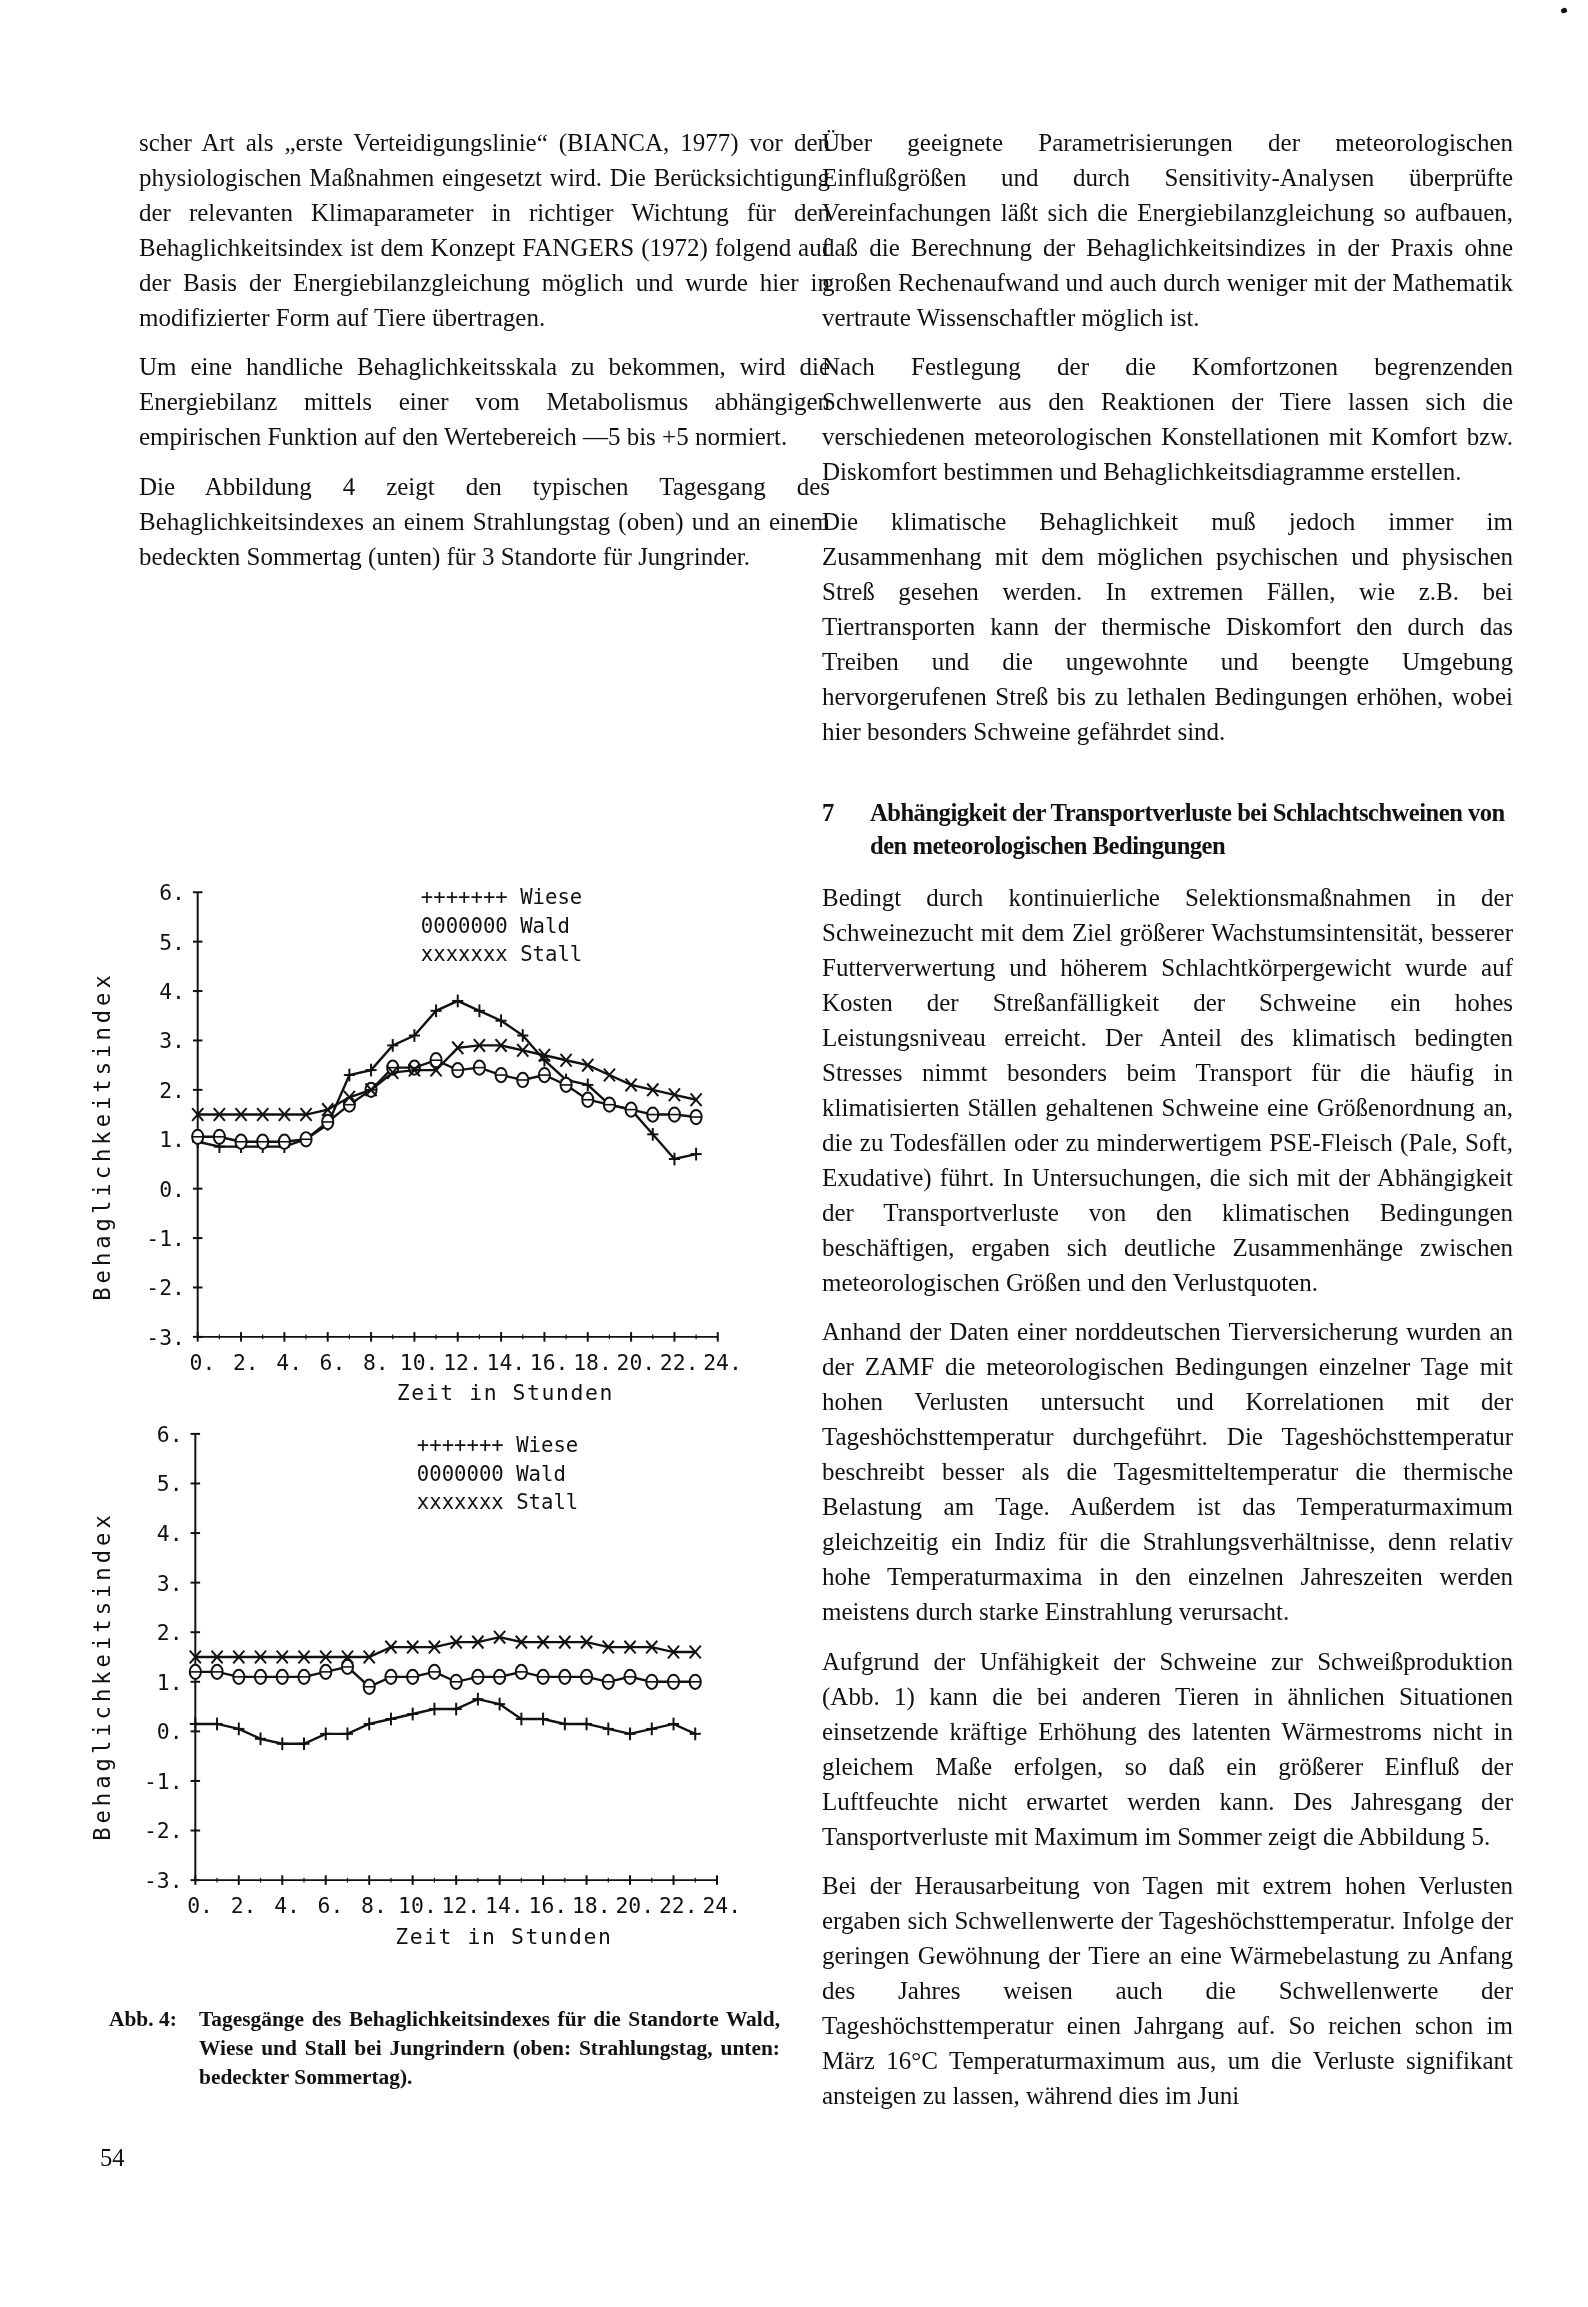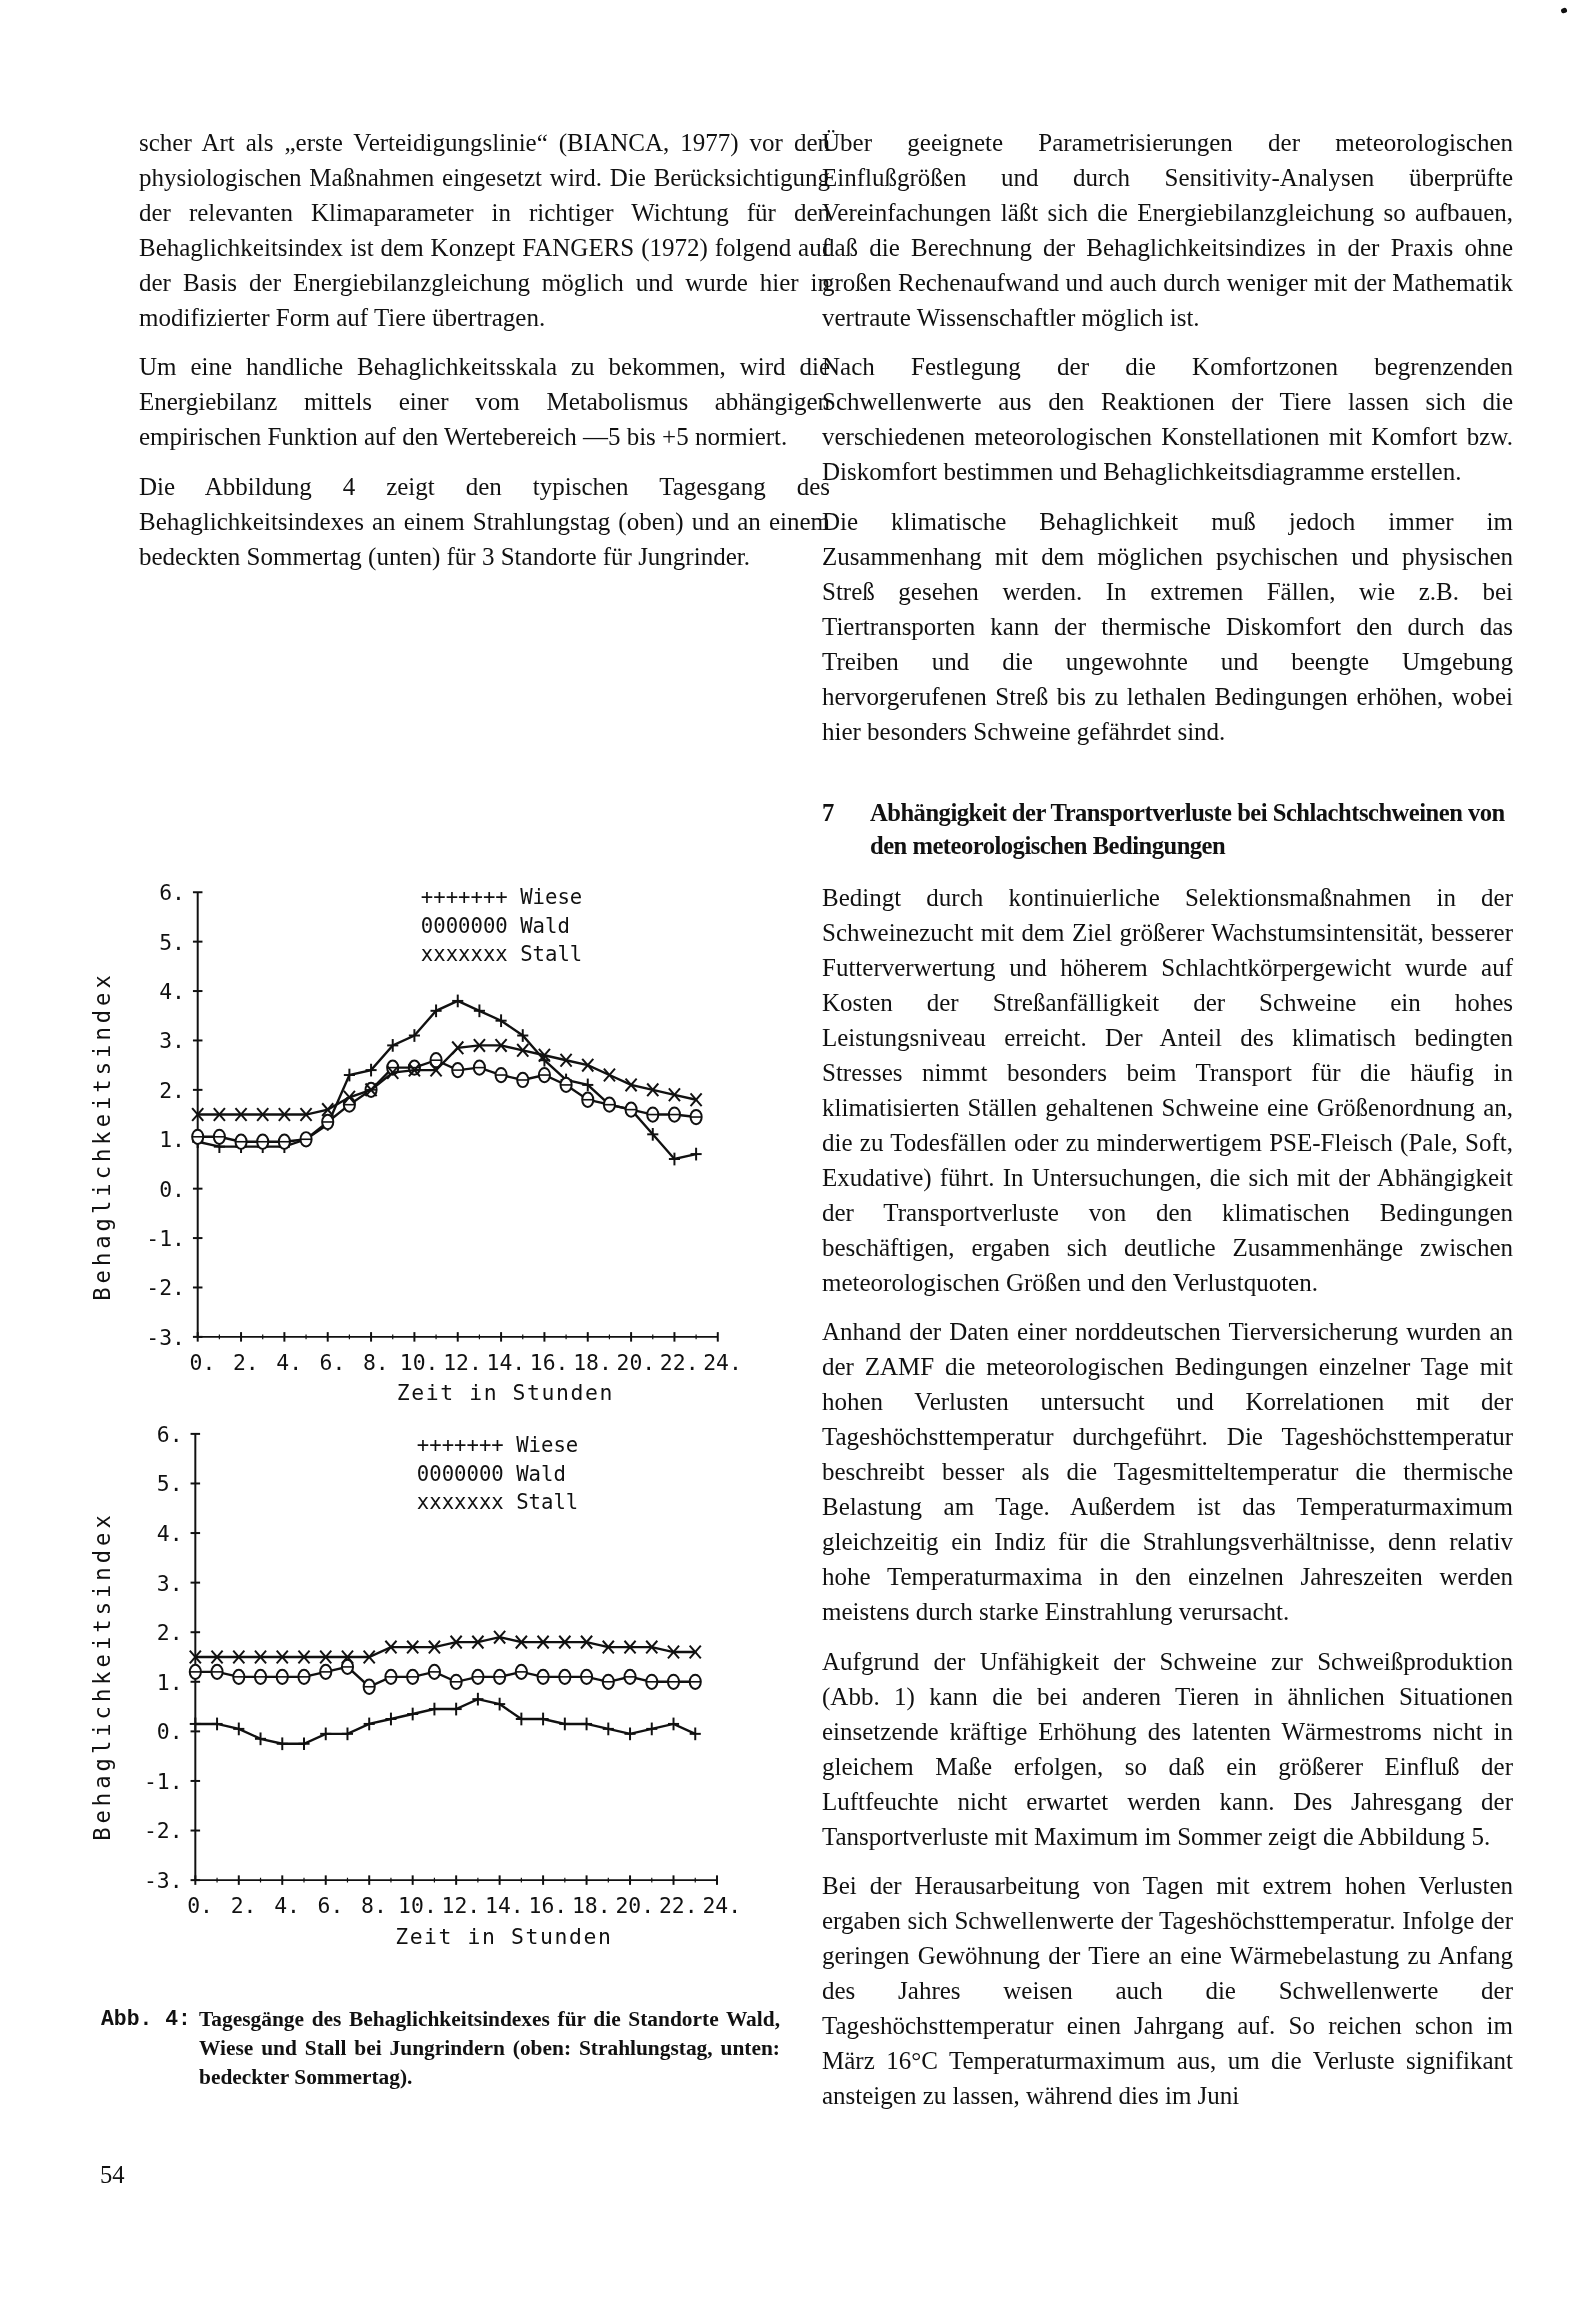--- a/index.html
+++ b/index.html
@@ -10,23 +10,23 @@
   #left-col { left:107px; top:125px;margin-left:32px; }
   #right-col { left:822px; top:125px; }
   #right-col2 { left:822px; top:880px; }
   .heading { position:absolute; left:822px; top:796px; width:699px; font-weight:bold;
              font-size:24.6px; line-height:33px; letter-spacing:-0.5px; }
   .heading .num { position:absolute; left:0; top:0; }
   .heading .txt { display:block; margin-left:48px; }
   .chart { position:absolute; left:0; width:794px; }
   .chart svg { position:absolute; left:0; top:0; }
   .caption { position:absolute; left:97px; top:2005px; width:683px; font-size:21.4px; line-height:29px; font-weight:bold; }
-  .caption .lbl { position:absolute; left:4px; top:0;font-family:Liberation Mono, monospace; }
+  .caption .lbl { position:absolute; left:12px; top:0; }
   .caption .body { display:block; margin-left:102px; text-align:justify; }
-  .pageno { position:absolute; left:100px; top:2144px; font-size:24.6px;margin-top:17px; }
+  .pageno { position:absolute; left:100px; top:2144px; font-size:24.6px; }
   .speck { position:absolute; left:1561px; top:8px; width:6.4px; height:4.8px; background:#111; border-radius:2.4px; transform:rotate(-20deg); }
 </style>
 </head>
 <body>
 
 <div class="speck"></div>
 
 <div id="left-col" class="col">
   <p>scher Art als „erste Verteidigungslinie“ (BIANCA, 1977) vor den physiologischen Maßnahmen eingesetzt wird. Die Berücksichtigung der relevanten Klimaparameter in richtiger Wichtung für den Behaglichkeitsindex ist dem Konzept FANGERS (1972) folgend auf der Basis der Energiebilanzgleichung möglich und wurde hier in modifizierter Form auf Tiere übertragen.</p>
   <p>Um eine handliche Behaglichkeitsskala zu bekommen, wird die Energiebilanz mittels einer vom Metabolismus abhängigen empirischen Funktion auf den Wertebereich —5 bis +5 normiert.</p>

